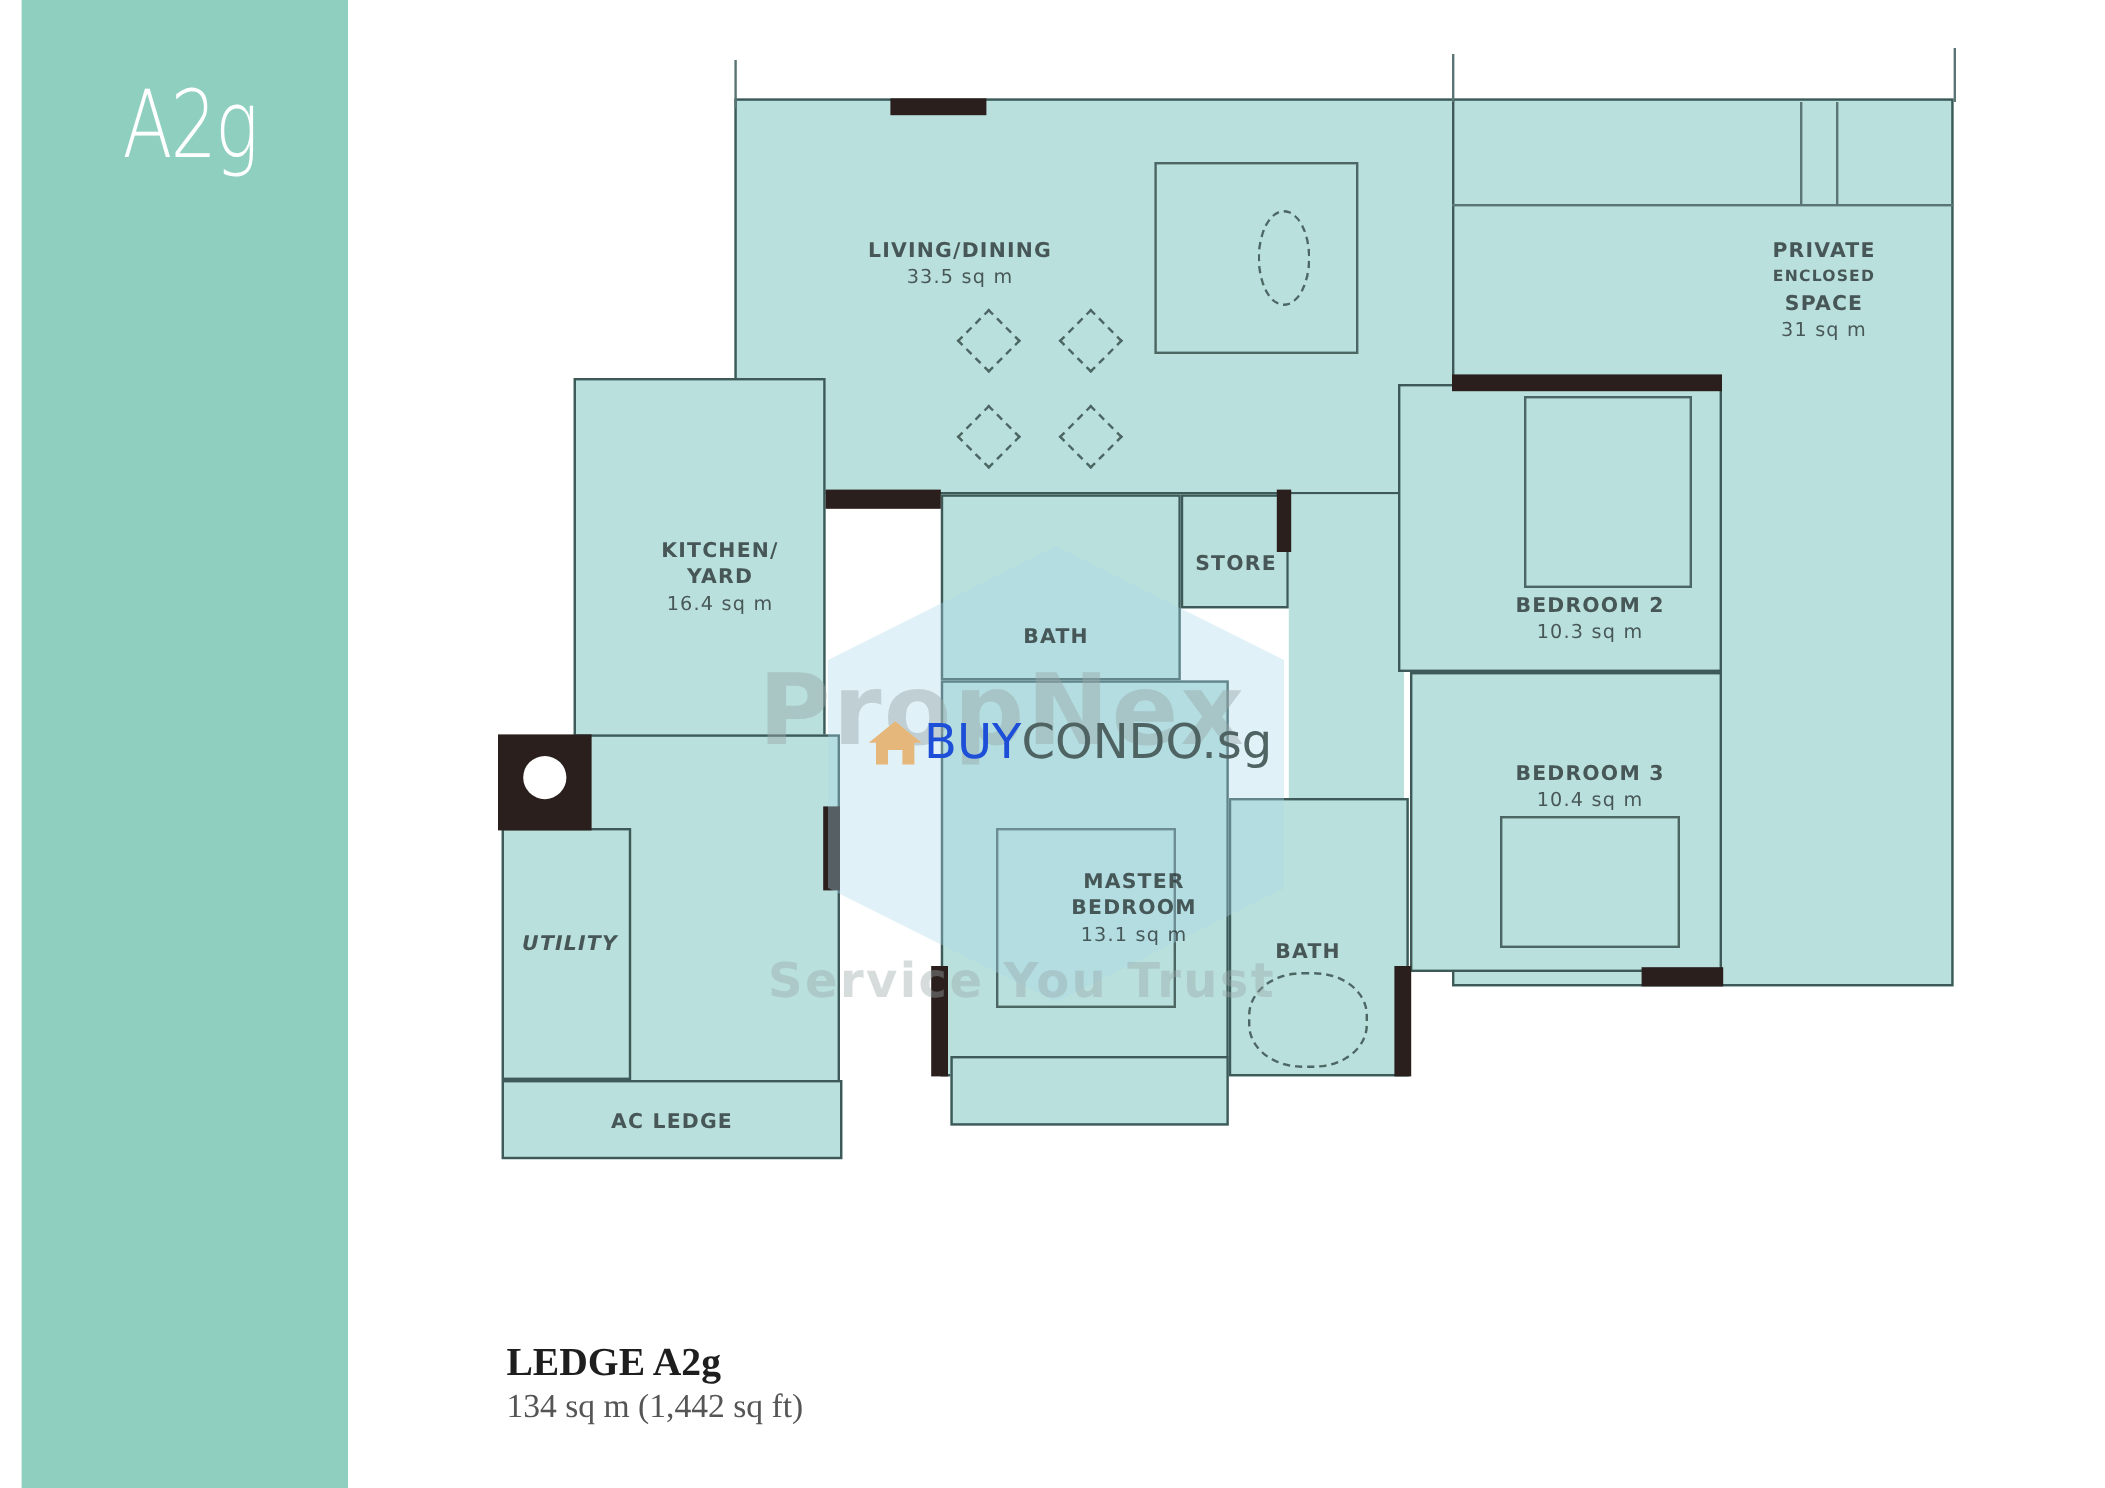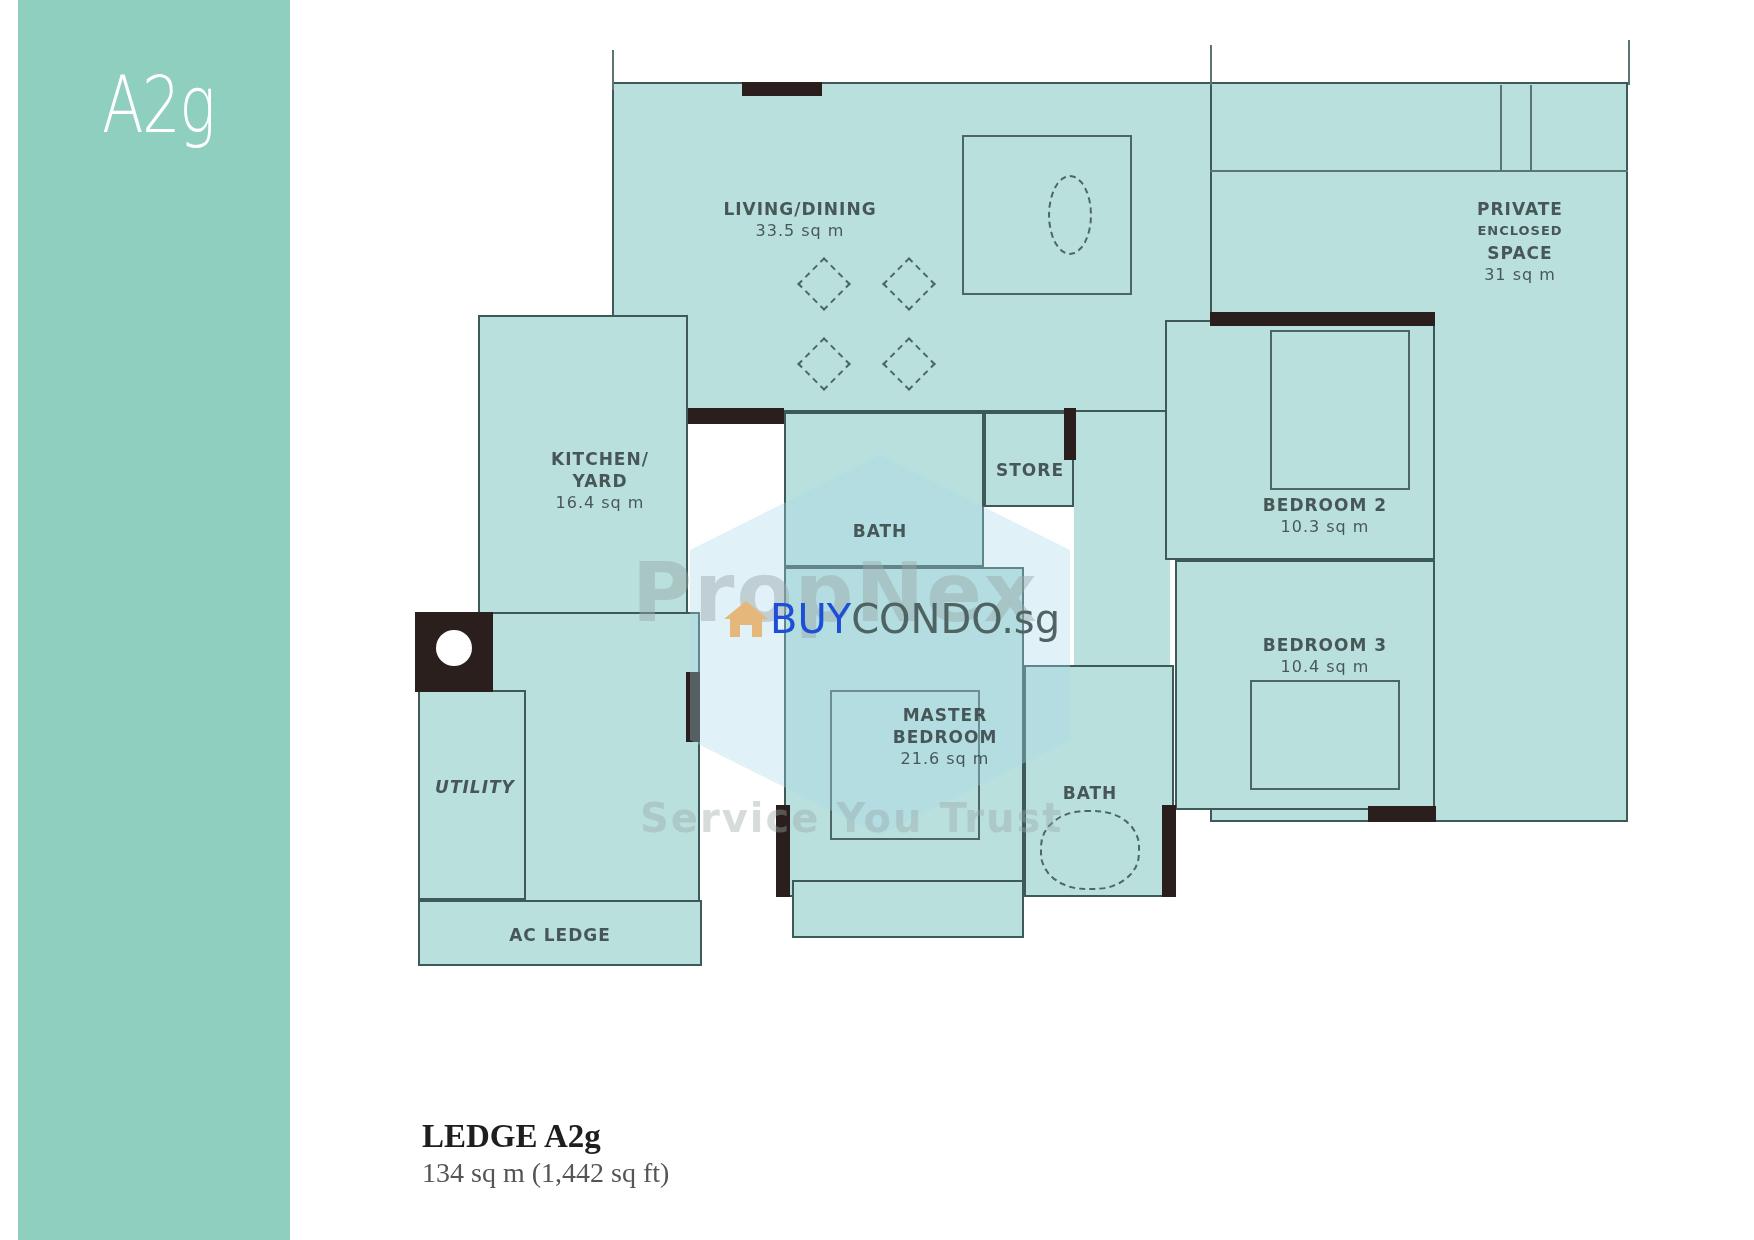--- a/index.html
+++ b/index.html
@@ -112,24 +112,24 @@
     <div>BATH</div>
   </div>
   <div class="lbl" style="left:1240px;top:494px;width:170px;">
     <div>BEDROOM 2</div>
     <div class="area">10.3 sq m</div>
   </div>
   <div class="lbl" style="left:1240px;top:634px;width:170px;">
     <div>BEDROOM 3</div>
     <div class="area">10.4 sq m</div>
   </div>
-  <div class="lbl" style="left:860px;top:704px;width:170px;">
+  <div class="lbl" style="left:860px;top:724px;width:170px;">
     <div>MASTER</div>
     <div>BEDROOM</div>
-    <div class="area">21.6 sq m</div>
+    <div class="area">13.1 sq m</div>
   </div>
   <div class="lbl" style="left:1050px;top:782px;width:80px;">
     <div>BATH</div>
   </div>
   <div class="lbl" style="left:425px;top:776px;width:100px;font-style:italic;">
     <div>UTILITY</div>
   </div>
   <div class="lbl" style="left:480px;top:924px;width:160px;">
     <div>AC LEDGE</div>
   </div>

